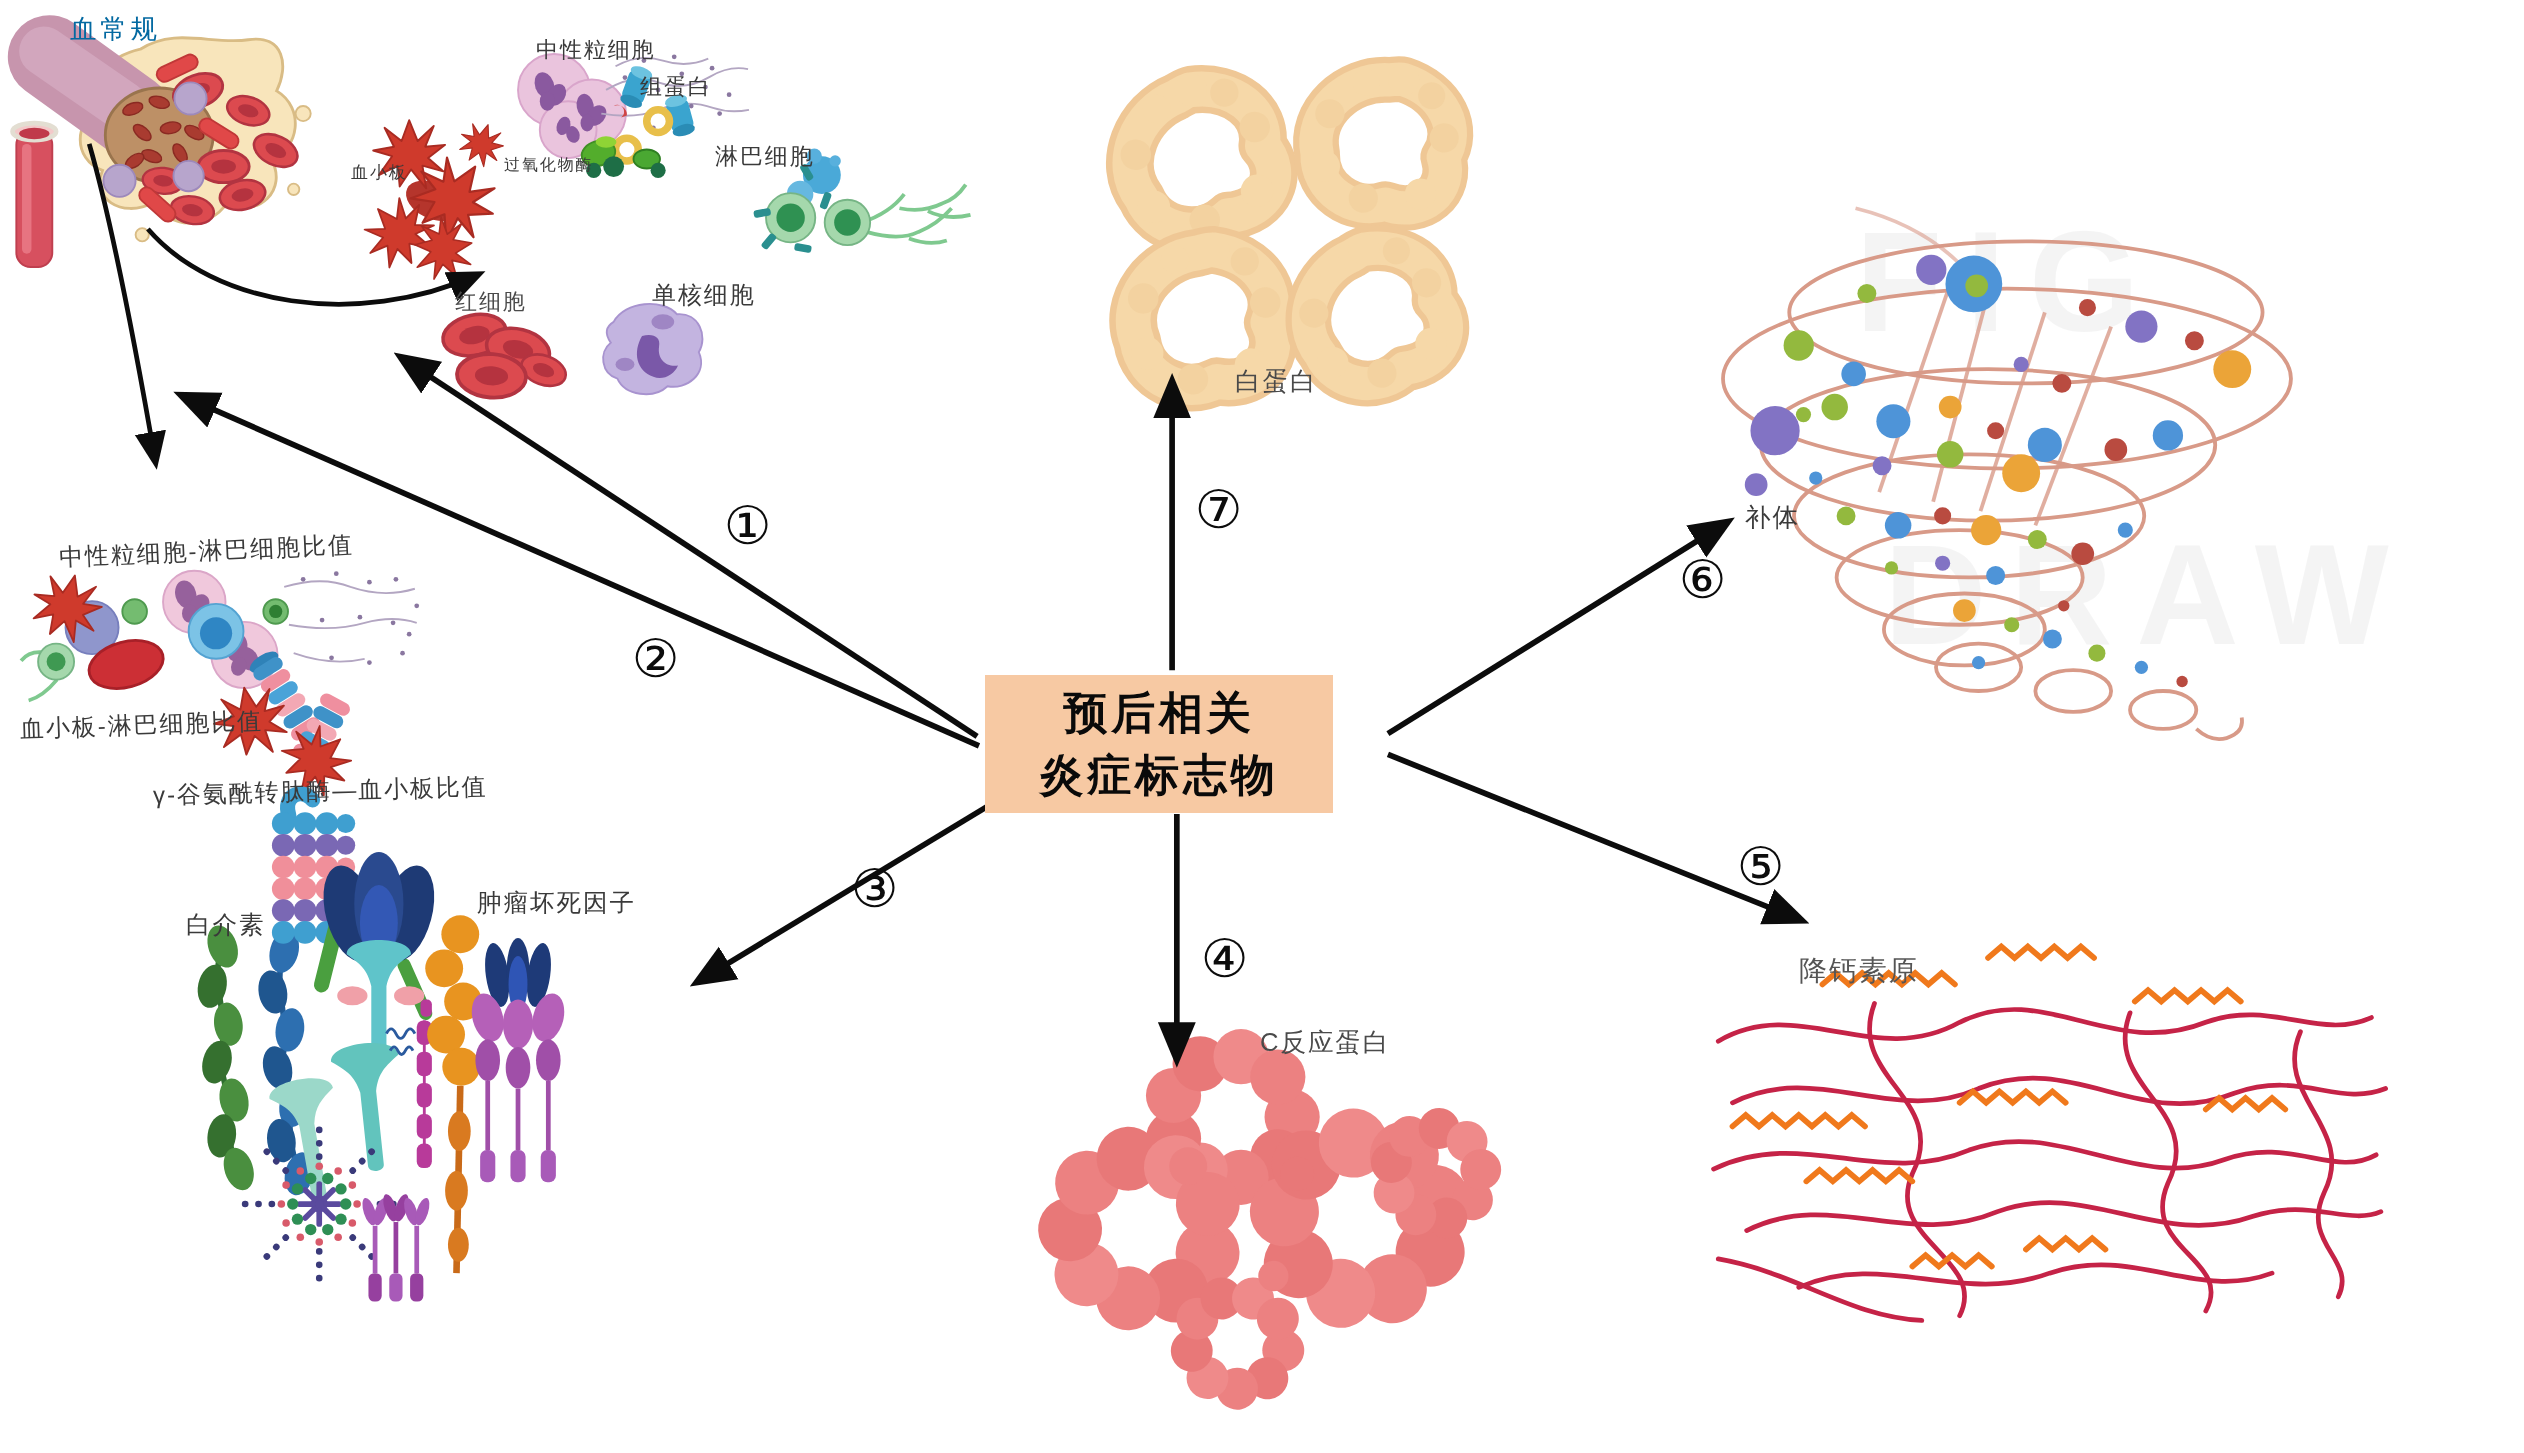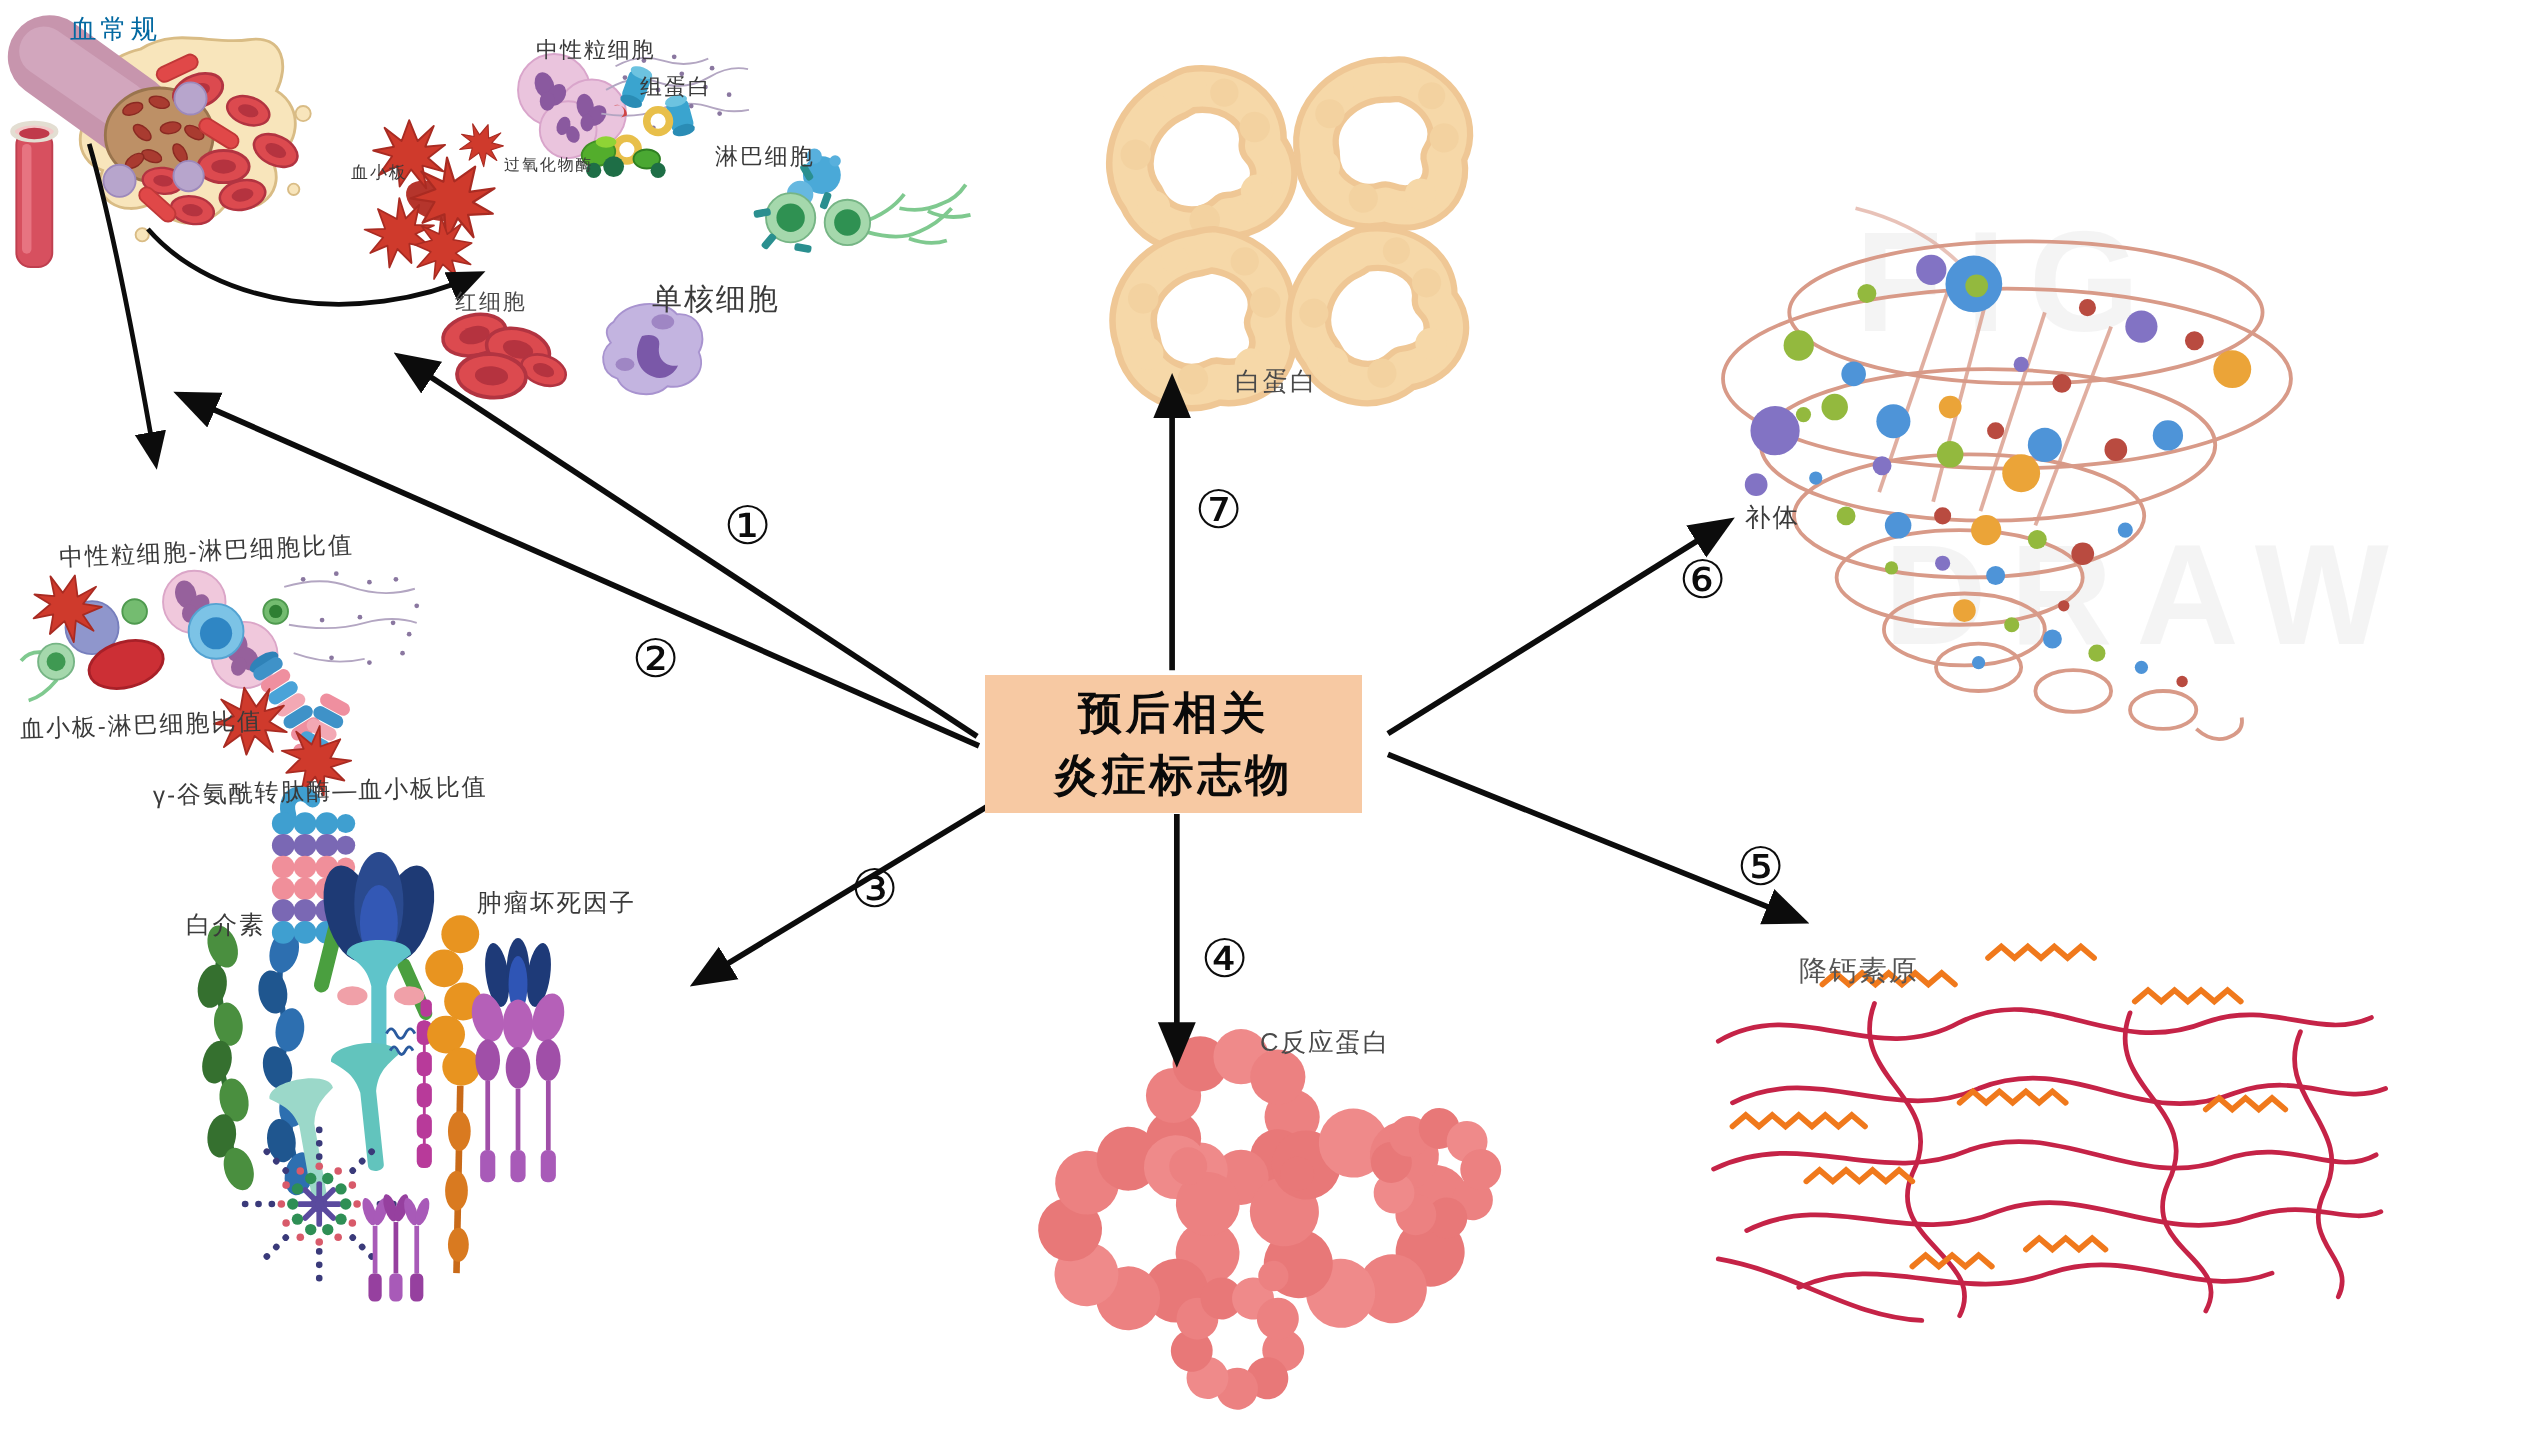--- a/index.html
+++ b/index.html
@@ -1,20 +1,20 @@
 <!DOCTYPE html>
 <html style="font-size:15px"><head>
 <meta charset="utf-8">
 <style>
   html,body{margin:0;padding:0;width:2525px;height:1453px;background:#ffffff;overflow:hidden;
     font-family:"Liberation Sans","DejaVu Sans",sans-serif;}
   #canvas{position:relative;width:2525px;height:1453px;background:#ffffff;}
   #art{position:absolute;left:0;top:0;z-index:1;}
   .lbl{position:absolute;z-index:3;color:#3a3a3a;white-space:nowrap;letter-spacing:1.9px;}
-  .center-box{position:absolute;left:985px;top:675px;width:377px;height:138px;background:#f7c9a3;
+  .center-box{position:absolute;left:985px;top:675px;width:348px;height:138px;background:#f7c9a3;
     z-index:2;display:flex;flex-direction:column;align-items:center;justify-content:center;
     font-size:44px;font-weight:bold;color:#0a0a0a;line-height:1.4;letter-spacing:3.8px;}
   .num{position:absolute;z-index:3;width:57px;height:57px;line-height:57px;text-align:center;
     font-size:53px;color:#0c0c0c;font-family:"DejaVu Sans",sans-serif;}
   .citation{position:absolute;right:68px;top:1322px;width:814px;text-align:right;z-index:3;
     font-family:"Liberation Serif","DejaVu Serif",serif;font-style:italic;color:#101010;}
   .citation .c1{font-size:43px;}
   .citation .c2{font-size:43px;margin-top:9.5px;padding-right:28px;}
 </style>
 </head>
@@ -578,21 +578,21 @@
   <div>炎症标志物</div>
 </div>
 
 <div class="lbl" style="left:70px;top:11.4px;font-size:26.5px;letter-spacing:3.8px;color:#0369a1;">血常规</div>
 <div class="lbl" style="left:351px;top:161px;font-size:17px;">血小板</div>
 <div class="lbl" style="left:455px;top:287px;font-size:22px;color:#4a4a4a;">红细胞</div>
 <div class="lbl" style="left:536px;top:35px;font-size:22px;">中性粒细胞</div>
 <div class="lbl" style="left:640px;top:72px;font-size:22px;">组蛋白</div>
 <div class="lbl" style="left:504px;top:155px;font-size:16px;">过氧化物酶</div>
 <div class="lbl" style="left:715px;top:141px;font-size:23px;">淋巴细胞</div>
-<div class="lbl" style="left:652px;top:279px;font-size:30px;">单核细胞</div>
+<div class="lbl" style="left:652px;top:279px;font-size:24px;">单核细胞</div>
 <div class="lbl" style="left:59px;top:535px;font-size:24px;transform:rotate(-2.5deg);">中性粒细胞-淋巴细胞比值</div>
 <div class="lbl" style="left:20px;top:709px;font-size:24px;transform:rotate(-2deg);">血小板-淋巴细胞比值</div>
 <div class="lbl" style="left:153px;top:775px;font-size:24px;transform:rotate(-1.5deg);">γ-谷氨酰转肽酶—血小板比值</div>
 <div class="lbl" style="left:186px;top:908px;font-size:24.6px;">白介素</div>
 <div class="lbl" style="left:477px;top:886px;font-size:24.6px;">肿瘤坏死因子</div>
 <div class="lbl" style="left:1235px;top:364px;font-size:25.6px;color:#4a4a4a;">白蛋白</div>
 <div class="lbl" style="left:1745px;top:500px;font-size:25.6px;">补体</div>
 <div class="lbl" style="left:1799px;top:952px;font-size:28px;color:#555;font-family:Liberation Serif, serif;">降钙素原</div>
 <div class="lbl" style="left:1260px;top:1025px;font-size:25.6px;color:#4a4a4a;">C反应蛋白</div>
 

